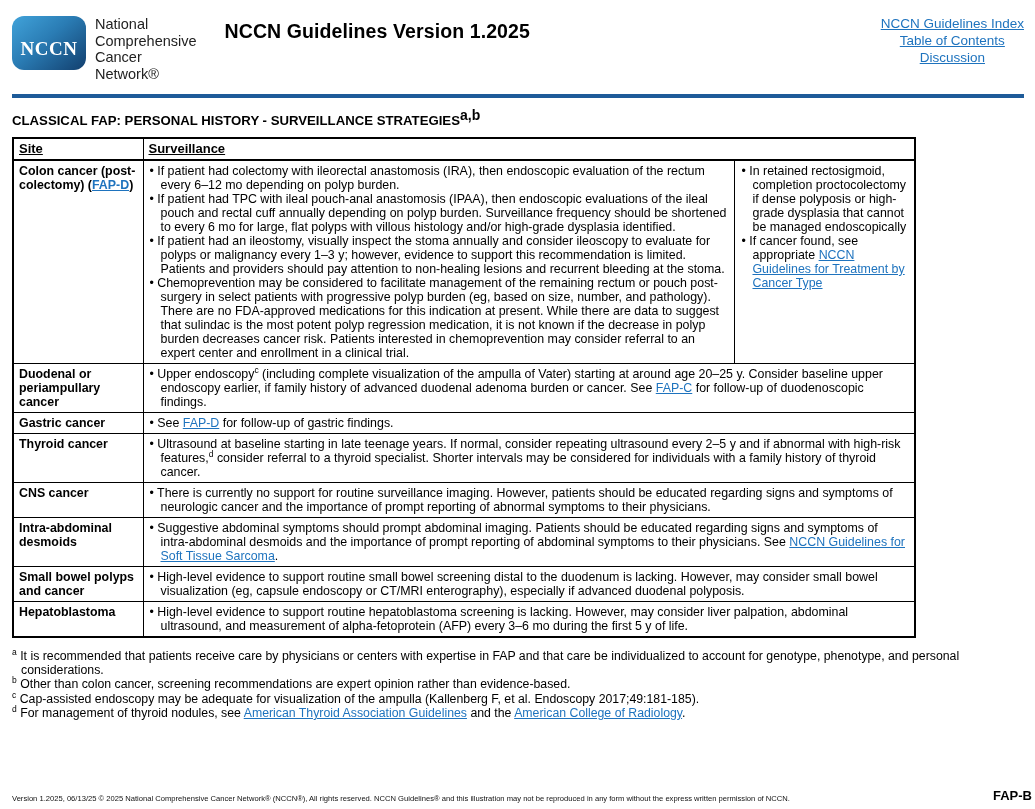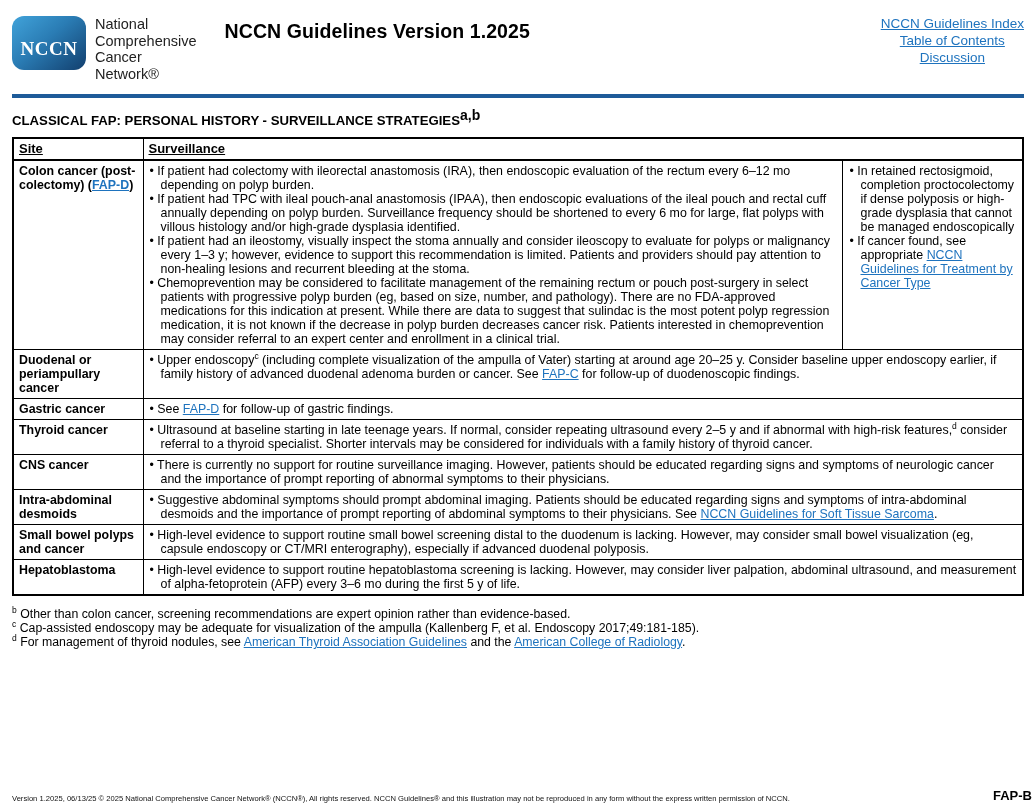--- a/index.html
+++ b/index.html
@@ -30,21 +30,21 @@
   .titles{margin-left:28px;margin-top:6px;}
   .titles .t{font-size:19.5px;font-weight:bold;line-height:27px;letter-spacing:.1px;}
   .nav{margin-left:auto;text-align:right;margin-top:3px;font-size:13.5px;line-height:17px;}
   .nav a{display:block;color:var(--link-blue);text-decoration:underline;text-align:center;}
   .rule{height:4px;background:var(--rule-blue);margin-top:12px;}
   
   .heading{margin-top:15px;font-size:13.2px;font-weight:bold;}
   .heading sup{font-size:14px;}
   
   table.surv{
-    width:1012px;margin-top:9px;border-collapse:collapse;
+    width:904px;margin-top:9px;border-collapse:collapse;
     border:2px solid #000;table-layout:fixed;
   }
   table.surv th,table.surv td{border:1px solid #000;vertical-align:top;}
   table.surv th{
     text-align:left;font-size:13px;padding:2px 5px 3px 5px;
   }
   table.surv th span{text-decoration:underline;}
   table.surv thead th{border-bottom:2px solid #000;}
   .cell-site{font-weight:bold;font-size:12.4px;line-height:14px;padding:3px 4px 3px 5px;}
   .cell-main,.cell-extra{font-size:12.4px;line-height:14px;padding:3px 5px 3px 6px;}
@@ -167,20 +167,21 @@
           <td class="cell-site"><span>Hepatoblastoma</span></td>
           <td class="cell-main" colspan="2">
             <div class="bullet">• <span>High-level evidence to support routine hepatoblastoma screening is lacking. However, may consider liver palpation, abdominal ultrasound, and measurement of alpha-fetoprotein (AFP) every 3–6 mo during the first 5 y of life.</span></div>
           </td>
         </tr>
       </tbody>
   </table>
 
   
   <div class="footnotes">
+      <div class="fn"><sup>a</sup> <span>It is recommended that patients receive care by physicians or centers with expertise in FAP and that care be individualized to account for genotype, phenotype, and personal considerations.</span></div>
       <div class="fn"><sup>b</sup> <span>Other than colon cancer, screening recommendations are expert opinion rather than evidence-based.</span></div>
       <div class="fn"><sup>c</sup> <span>Cap-assisted endoscopy may be adequate for visualization of the ampulla (Kallenberg F, et al. Endoscopy 2017;49:181-185).</span></div>
       <div class="fn"><sup>d</sup> <span>For management of thyroid nodules, see </span><a href="#" class="lnk">American Thyroid Association Guidelines</a><span> and the </span><a href="#" class="lnk">American College of Radiology</a><span>.</span></div>
     </div>
 
   
 
   
   <div class="footer">
     <div class="copy">Version 1.2025, 06/13/25 © 2025 National Comprehensive Cancer Network® (NCCN®), All rights reserved. NCCN Guidelines® and this illustration may not be reproduced in any form without the express written permission of NCCN.</div>

